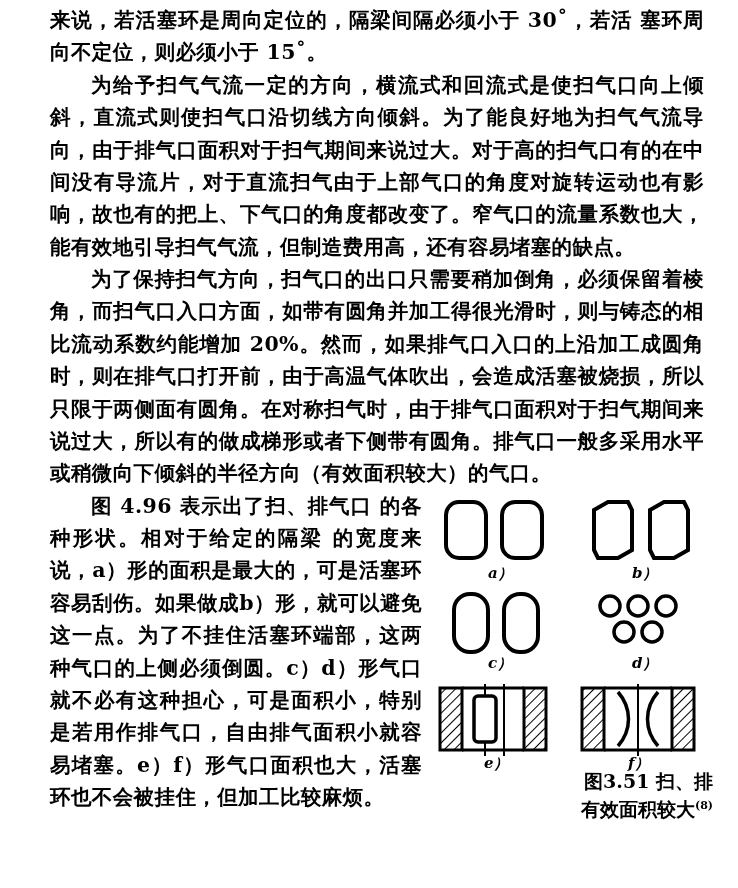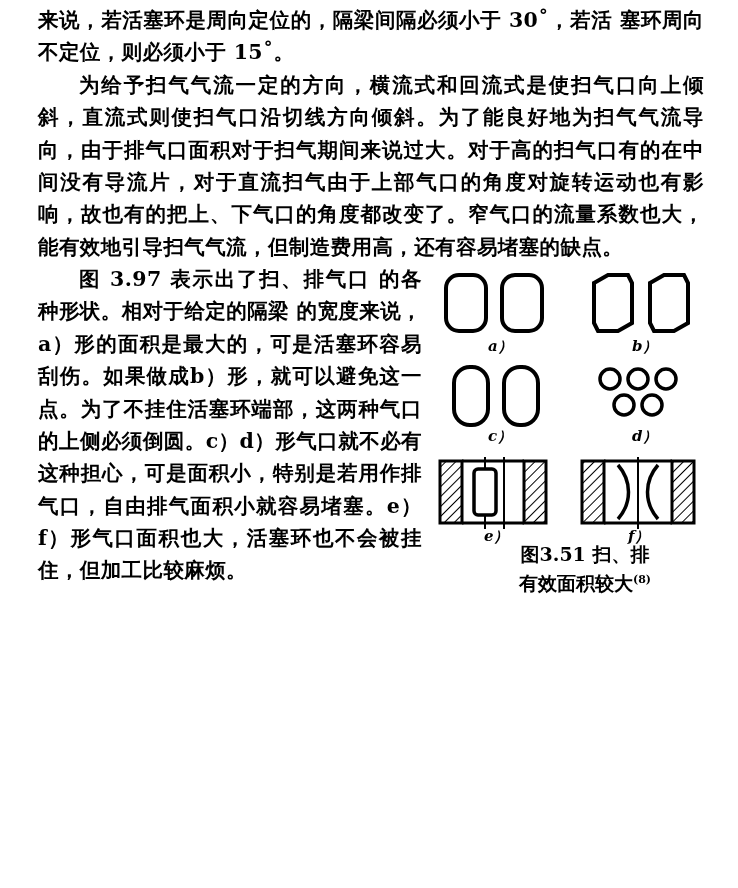--- a/index.html
+++ b/index.html
@@ -21,41 +21,41 @@
     height: 888px;
     box-sizing: border-box;
     padding: 4px 34px 0 34px;
   }
   .para {
     font-size: 20.5px;
     line-height: 1.58;
     letter-spacing: 0.4px;
     text-align: justify;
     text-justify: inter-character;
-    margin: 0 0 0 4px;
+    margin: 0 0 0 16px;
     font-weight: 600;
     font-family: "DejaVu Serif", "Liberation Serif", serif;
   }
   .indent {
     text-indent: 2em;
   }
   
   .figure-float {
     float: right;
     width: 272px;
     height: 330px;
     margin: 6px 0 0 10px;
     position: relative;
   }
   .fig-caption {
     position: absolute;
     bottom: 2px;
-    left: 17px;
+    left: 9px;
     width: 272px;
-    text-align: center;
+    text-align: right;
     font-size: 19px;
     font-weight: 700;
     font-family: "DejaVu Serif", "Liberation Serif", serif;
     line-height: 1.5;
   }
   .fig-caption .sup {
     font-size: 11px;
     vertical-align: super;
   }
   .lbl {
@@ -68,20 +68,21 @@
   svg { display:block; }
   .clearfix::after { content:""; display:block; clear:both; }
 </style>
 </head>
 <body>
 
 <div class="page">
 
   <p class="para">来说，若活塞环是周向定位的，隔梁间隔必须小于 30˚，若活 塞环周向不定位，则必须小于 15˚。</p>
   <p class="para indent">为给予扫气气流一定的方向，横流式和回流式是使扫气口向上倾斜，直流式则使扫气口沿切线方向倾斜。为了能良好地为扫气气流导向，由于排气口面积对于扫气期间来说过大。对于高的扫气口有的在中间没有导流片，对于直流扫气由于上部气口的角度对旋转运动也有影响，故也有的把上、下气口的角度都改变了。窄气口的流量系数也大，能有效地引导扫气气流，但制造费用高，还有容易堵塞的缺点。</p>
+  <p class="para indent">为了保持扫气方向，扫气口的出口只需要稍加倒角，必须保留着棱角，而扫气口入口方面，如带有圆角并加工得很光滑时，则与铸态的相比流动系数约能增加 20%。然而，如果排气口入口的上沿加工成圆角时，则在排气口打开前，由于高温气体吹出，会造成活塞被烧损，所以只限于两侧面有圆角。在对称扫气时，由于排气口面积对于扫气期间来说过大，所以有的做成梯形或者下侧带有圆角。排气口一般多采用水平或稍微向下倾斜的半径方向（有效面积较大）的气口。</p>
 
   <div class="clearfix">
     <div class="figure-float">
 
       <svg width="272" height="90" viewBox="0 0 272 90">
 
         <rect x="14" y="6" width="40" height="56" rx="13" ry="13" fill="none" stroke="#000" stroke-width="4"></rect>
         <rect x="70" y="6" width="40" height="56" rx="13" ry="13" fill="none" stroke="#000" stroke-width="4"></rect>
 
         <path d="M162 14 L176 6 L196 6 L200 14 L200 54 L186 62 L166 62 L162 54 Z" fill="none" stroke="#000" stroke-width="4"></path>
@@ -130,16 +131,16 @@
       </svg>
       <span class="lbl" style="left:52px; top:258px;">e）</span>
       <span class="lbl" style="left:196px; top:258px;">f）</span>
 
       <div class="fig-caption">
         <div>图3.51   扫、排</div>
         <div><span>有效面积较大</span><span class="sup">(8)</span></div>
       </div>
     </div>
 
-    <p class="para indent">图 3.97 表示出了扫、排气口 的各种形状。相对于给定的隔梁 的宽度来说，a）形的面积是最大的，可是活塞环容易刮伤。如果做成b）形，就可以避免这一点。为了不挂住活塞环端部，这两种气口的上侧必须倒圆。c）d）形气口就不必有这种担心，可是面积小，特别是若用作排气口，自由排气面积小就容易堵塞。e）f）形气口面积也大，活塞环也不会被挂住，但加工比较麻烦。</p>
+    <p class="para indent">图 4.96 表示出了扫、排气口 的各种形状。相对于给定的隔梁 的宽度来说，a）形的面积是最大的，可是活塞环容易刮伤。如果做成b）形，就可以避免这一点。为了不挂住活塞环端部，这两种气口的上侧必须倒圆。c）d）形气口就不必有这种担心，可是面积小，特别是若用作排气口，自由排气面积小就容易堵塞。e）f）形气口面积也大，活塞环也不会被挂住，但加工比较麻烦。</p>
   </div>
 
 </div>
 
 </body></html>

